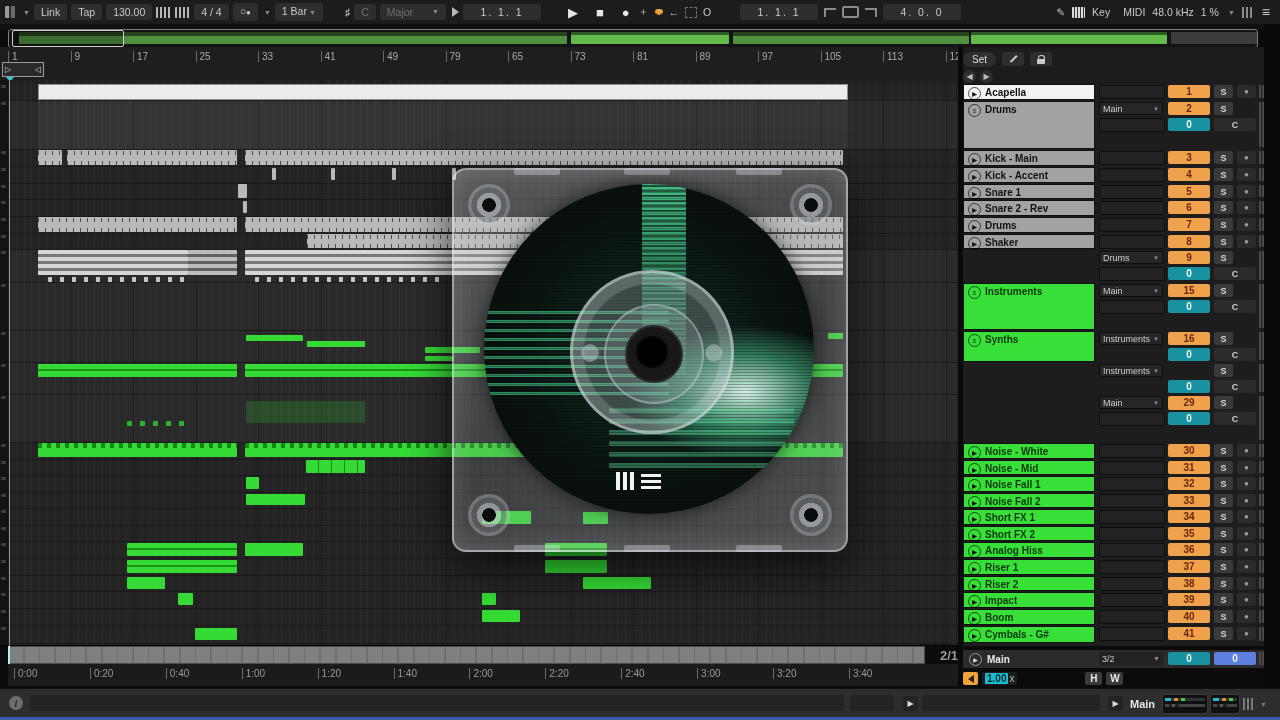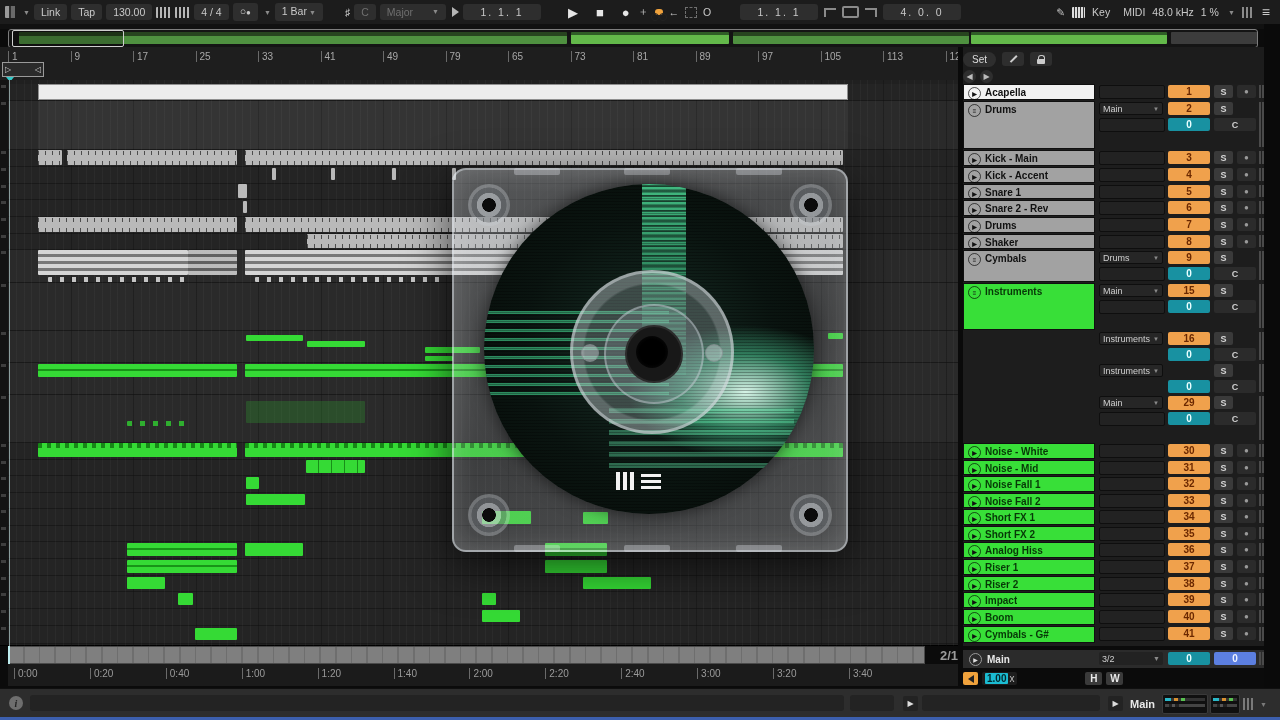--- a/index.html
+++ b/index.html
@@ -522,24 +522,20 @@
         <div class="t-icon">▶</div>
         <div style="overflow: hidden; white-space: nowrap;">Shaker</div>
       </div>
       <div class="cellbox" style="top: 1px;"></div>
       <div class="numbadge" style="top: 1px;">8</div>
       <div class="sbtn" style="top: 1px;">S</div>
       <div class="recbtn" style="top: 1px;">●</div>
       <div class="meterbars" style="top: 1px; height: 12px;"></div>
     </div>
     <div class="p-row" style="top: 166px; height: 32px;">
-      <div class="p-name n-gray">
-        <div class="t-icon">≡</div>
-        <div style="overflow: hidden; white-space: nowrap;">Cymbals</div>
-      </div>
       <div class="routing" style="top: 1px;">
         <div style="overflow: hidden; white-space: nowrap; max-width: 50px;">Drums</div>
         <div style="font-size: 6px; color: rgb(138, 138, 138);">▼</div>
       </div>
       <div class="cellbox" style="top: 17px;"></div>
       <div class="numbadge" style="top: 1px;">9</div>
       <div class="sbtn" style="top: 1px;">S</div>
       <div class="teal0" style="top: 17px;">0</div>
       <div class="cbtn" style="top: 17px;">C</div>
       <div class="meterbars" style="top: 1px; height: 29px;"></div>
@@ -554,20 +550,24 @@
         <div style="font-size: 6px; color: rgb(138, 138, 138);">▼</div>
       </div>
       <div class="cellbox" style="top: 17px;"></div>
       <div class="numbadge" style="top: 1px;">15</div>
       <div class="sbtn" style="top: 1px;">S</div>
       <div class="teal0" style="top: 17px;">0</div>
       <div class="cbtn" style="top: 17px;">C</div>
       <div class="meterbars" style="top: 1px; height: 44px;"></div>
     </div>
     <div class="p-row" style="top: 247px; height: 31px;">
+      <div class="p-name n-green">
+        <div class="t-icon">≡</div>
+        <div style="overflow: hidden; white-space: nowrap;">Synths</div>
+      </div>
       <div class="routing" style="top: 1px;">
         <div style="overflow: hidden; white-space: nowrap; max-width: 50px;">Instruments</div>
         <div style="font-size: 6px; color: rgb(138, 138, 138);">▼</div>
       </div>
       <div class="numbadge" style="top: 1px;">16</div>
       <div class="sbtn" style="top: 1px;">S</div>
       <div class="teal0" style="top: 17px;">0</div>
       <div class="cbtn" style="top: 17px;">C</div>
       <div class="meterbars" style="top: 1px; height: 28px;"></div>
     </div>

